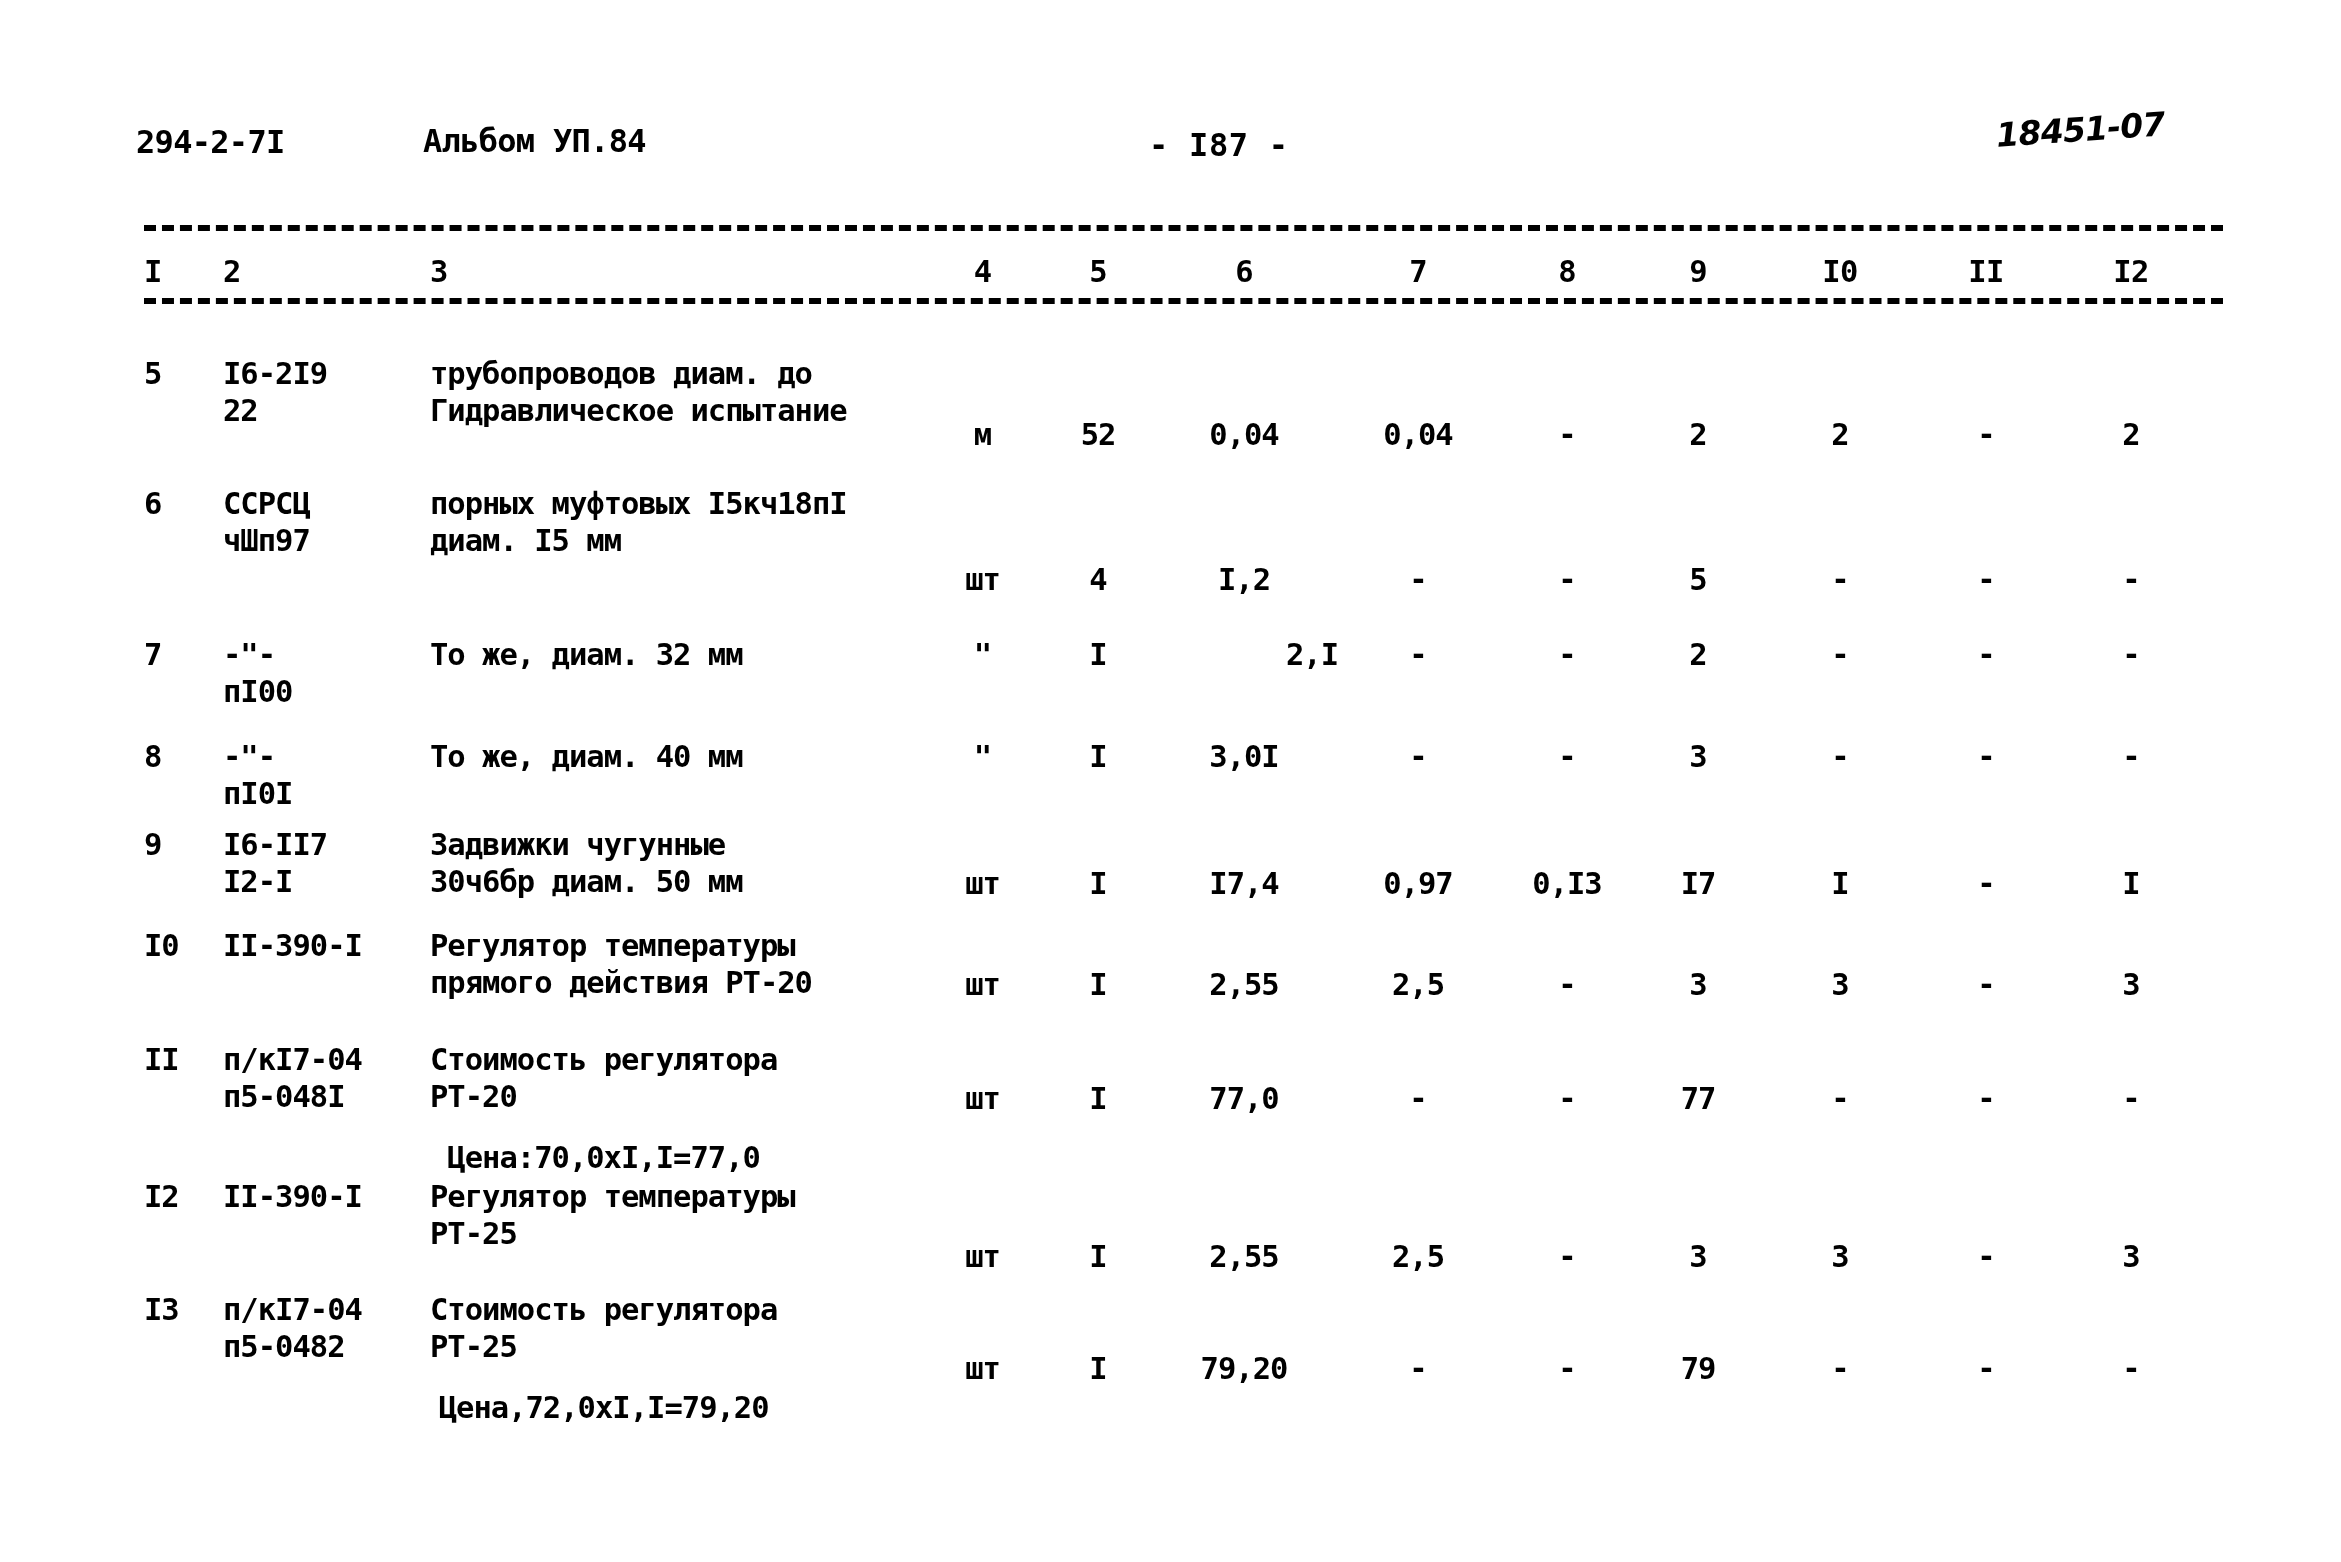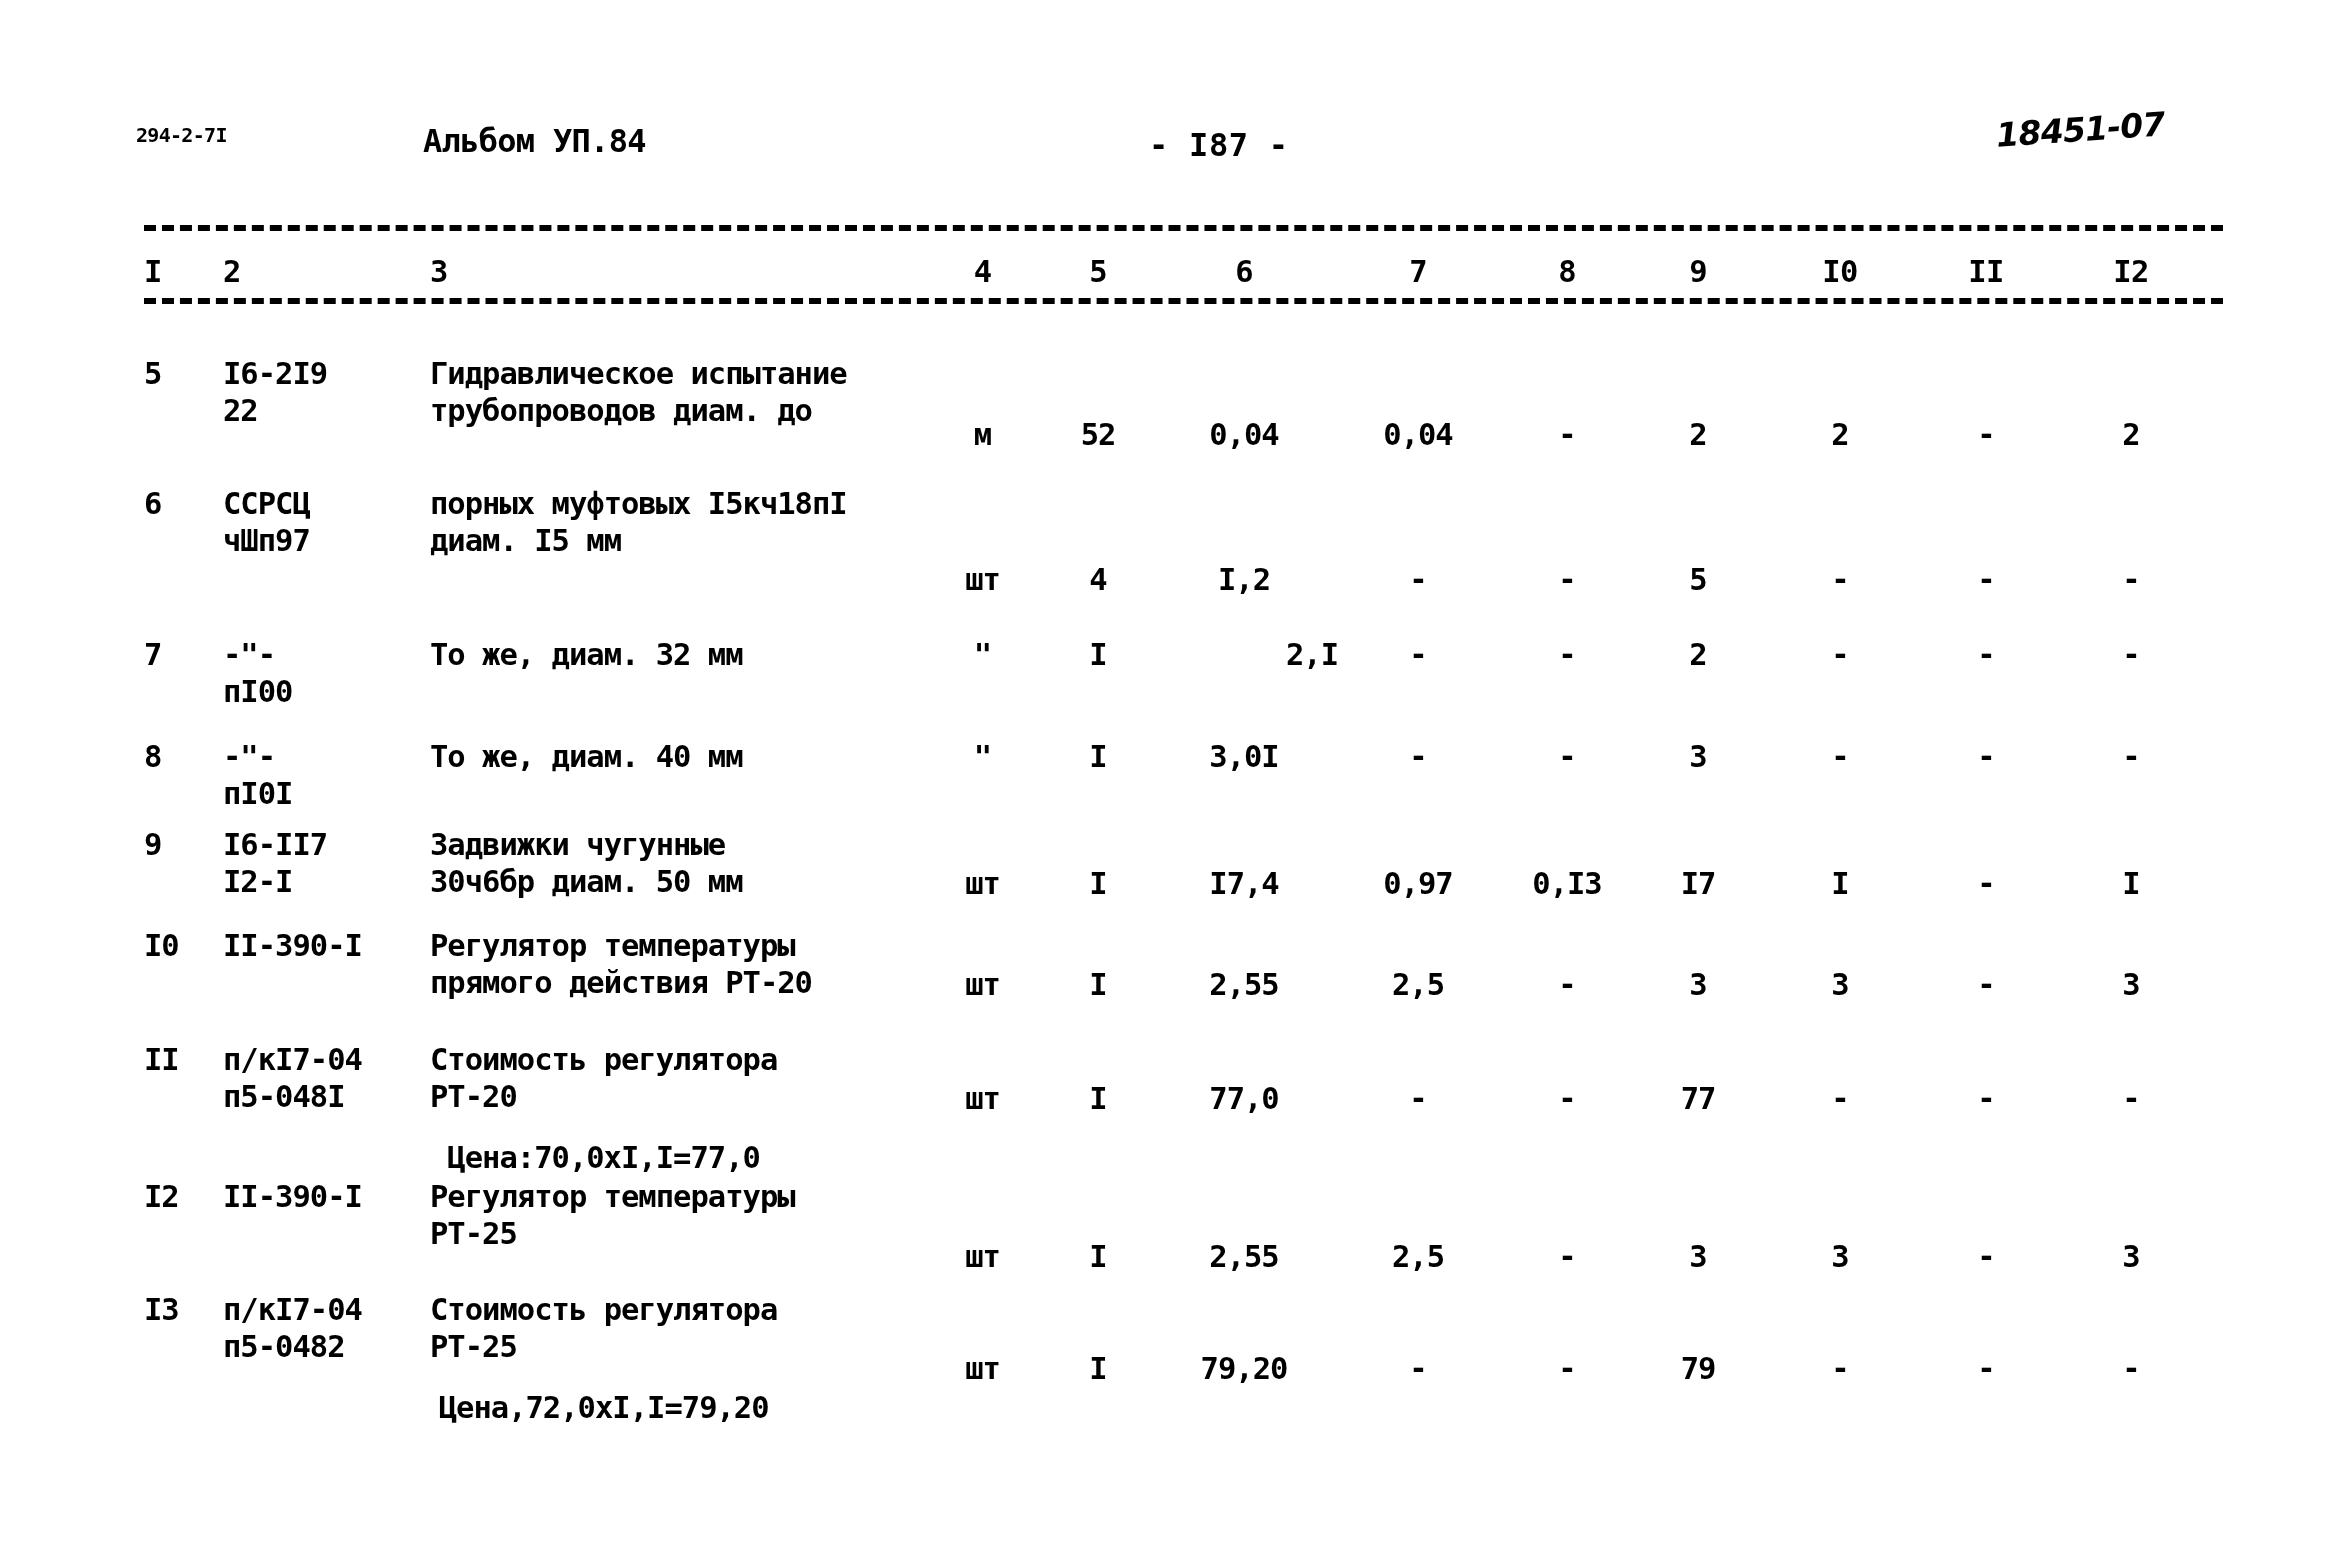--- a/index.html
+++ b/index.html
@@ -15,21 +15,21 @@
     font-family: "DejaVu Sans Mono", monospace;
     color: #000000;
     overflow: hidden;
   }
 
   
   .hdr-code {
     position: absolute;
     left: 136px;
     top: 123px;
-    font-size: 20px;
+    font-size: 32px;
     font-weight: 700;
     letter-spacing: -0.7px;
     white-space: nowrap;
   }
   .hdr-album {
     position: absolute;
     left: 423px;
     top: 122px;
     font-size: 32px;
     font-weight: 700;
@@ -134,21 +134,21 @@
       <div class="colhead" style="left: 1646px; width: 104px; text-align: center;">9</div>
       <div class="colhead" style="left: 1788px; width: 104px; text-align: center;">I0</div>
       <div class="colhead" style="left: 1934px; width: 104px; text-align: center;">II</div>
       <div class="colhead" style="left: 2079px; width: 104px; text-align: center;">I2</div>
     </div>
 
   <div class="rows" id="rows">
       <div class="row" style="top: 0px;">
         <div class="cell c-num" style="left: 144px; top: 355px;">5</div>
         <div class="cell c-code" style="left: 223px; top: 355px;"><span class="desc-line">I6-2I9</span><span class="desc-line">22</span></div>
-        <div class="cell c-desc" style="left: 430px; top: 355px;"><span class="desc-line">Гидравлическое испытание</span><span class="desc-line">трубопроводов диам. до</span></div>
+        <div class="cell c-desc" style="left: 430px; top: 355px;"><span class="desc-line">трубопроводов диам. до</span><span class="desc-line">Гидравлическое испытание</span></div>
         <div class="cell c-unit" style="left: 955px; width: 55px; top: 416px;">м</div>
         <div class="cell c-val" style="left: 1060px; width: 76px; top: 416px;">52</div>
         <div class="cell c-val" style="left: 1178px; width: 132px; top: 416px;">0,04</div>
         <div class="cell c-val" style="left: 1352px; width: 132px; top: 416px;">0,04</div>
         <div class="cell c-val" style="left: 1501px; width: 132px; top: 416px;">-</div>
         <div class="cell c-val" style="left: 1646px; width: 104px; top: 416px;">2</div>
         <div class="cell c-val" style="left: 1788px; width: 104px; top: 416px;">2</div>
         <div class="cell c-val" style="left: 1934px; width: 104px; top: 416px;">-</div>
         <div class="cell c-val" style="left: 2079px; width: 104px; top: 416px;">2</div>
       </div>

